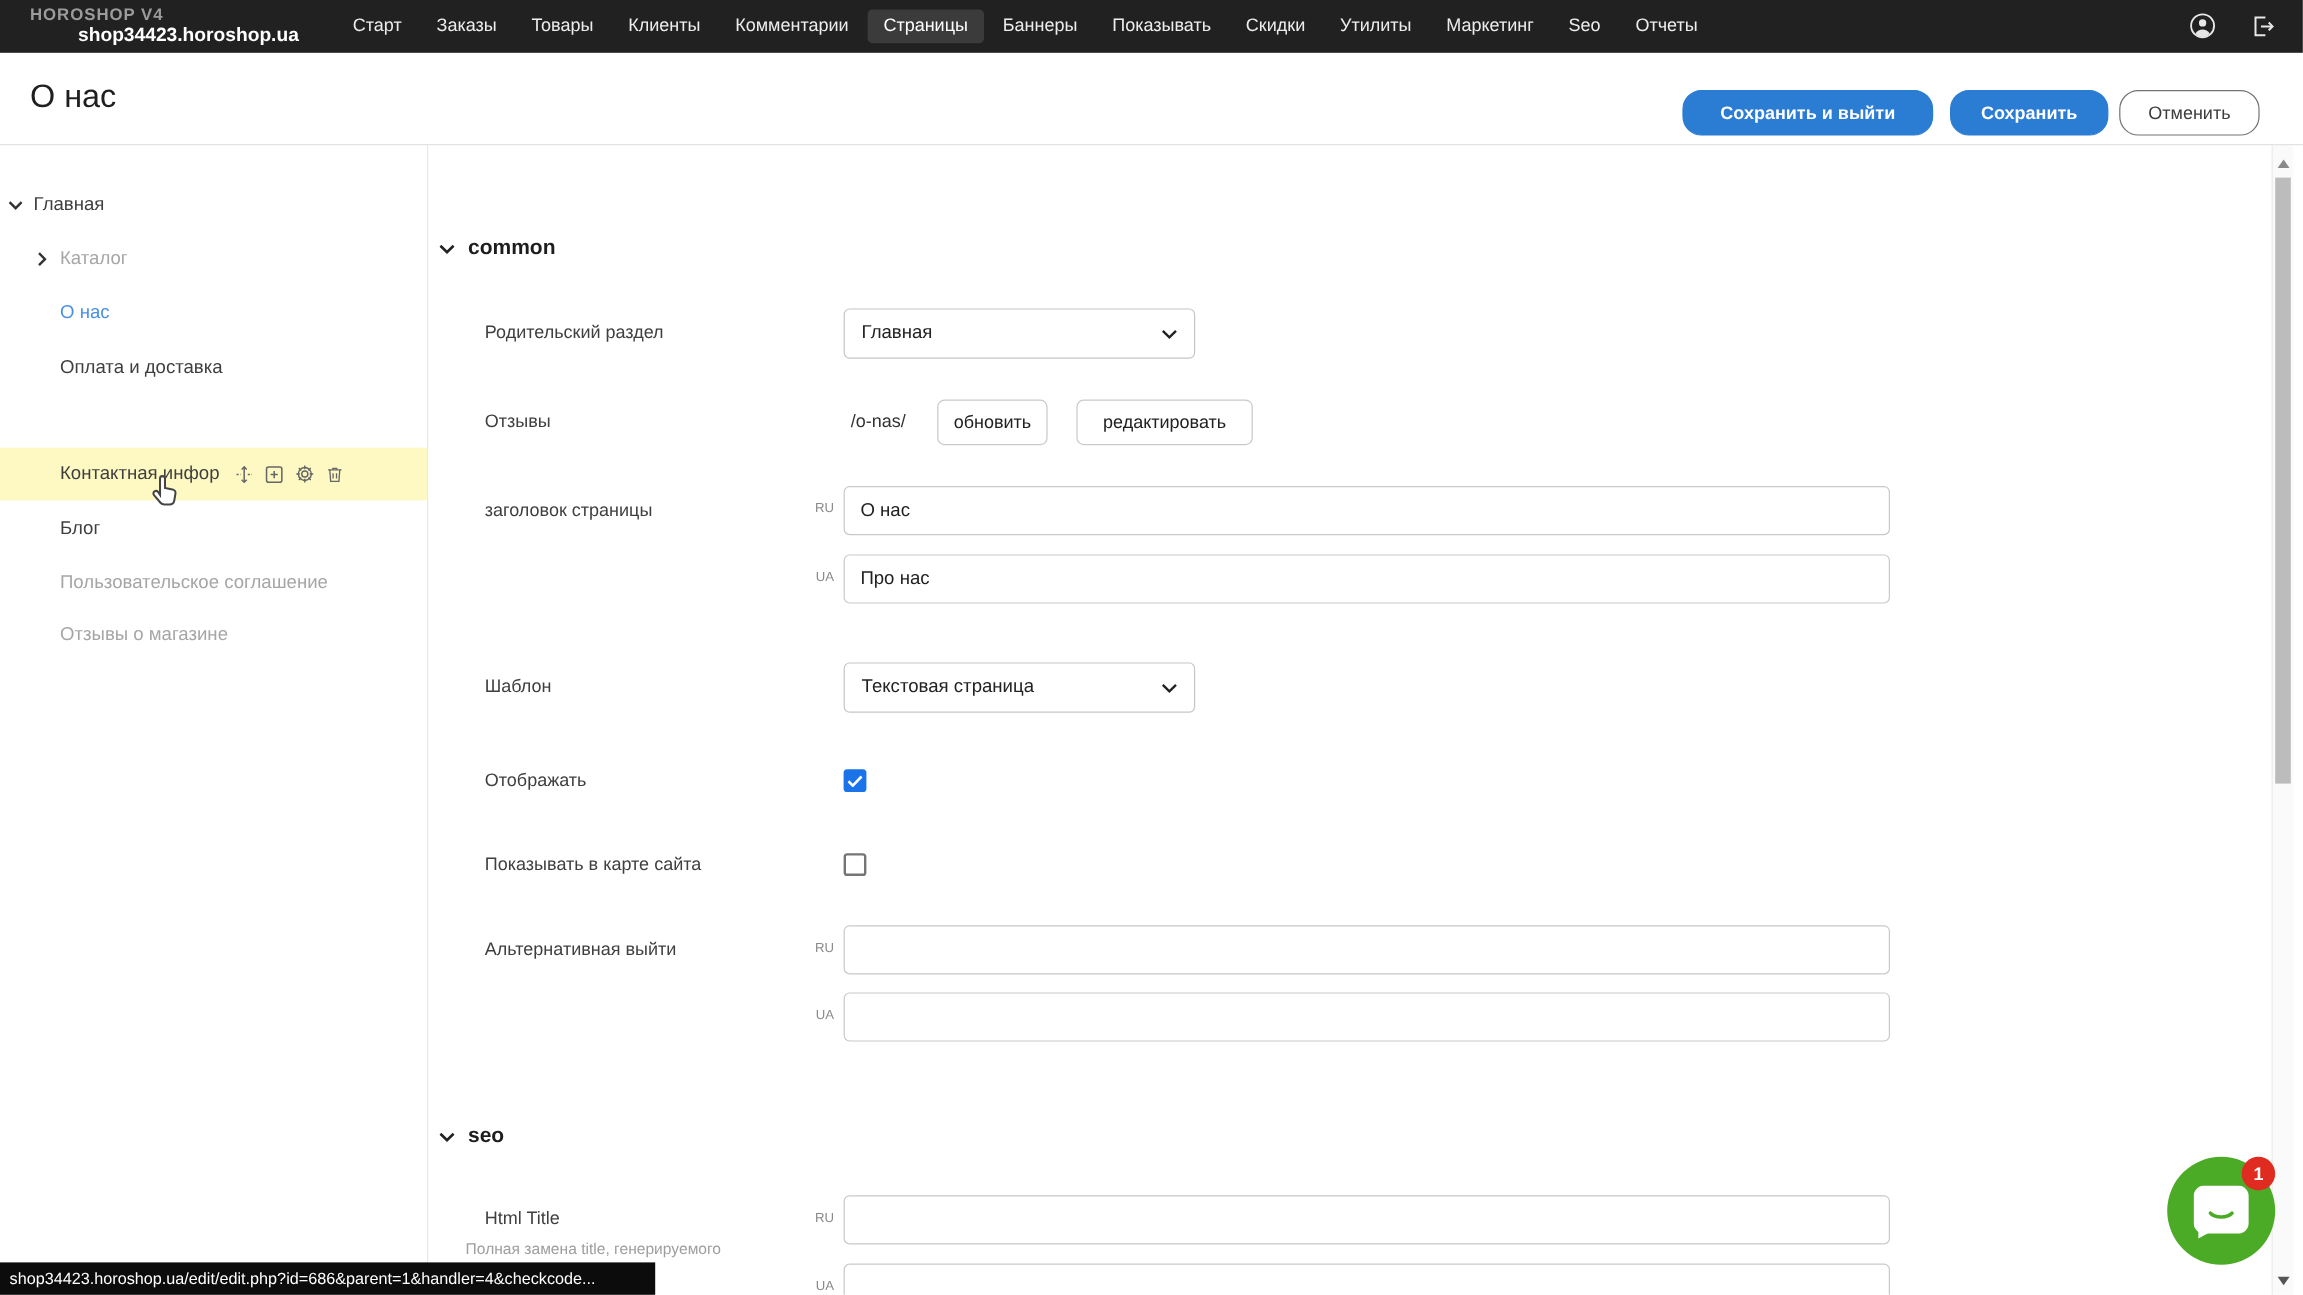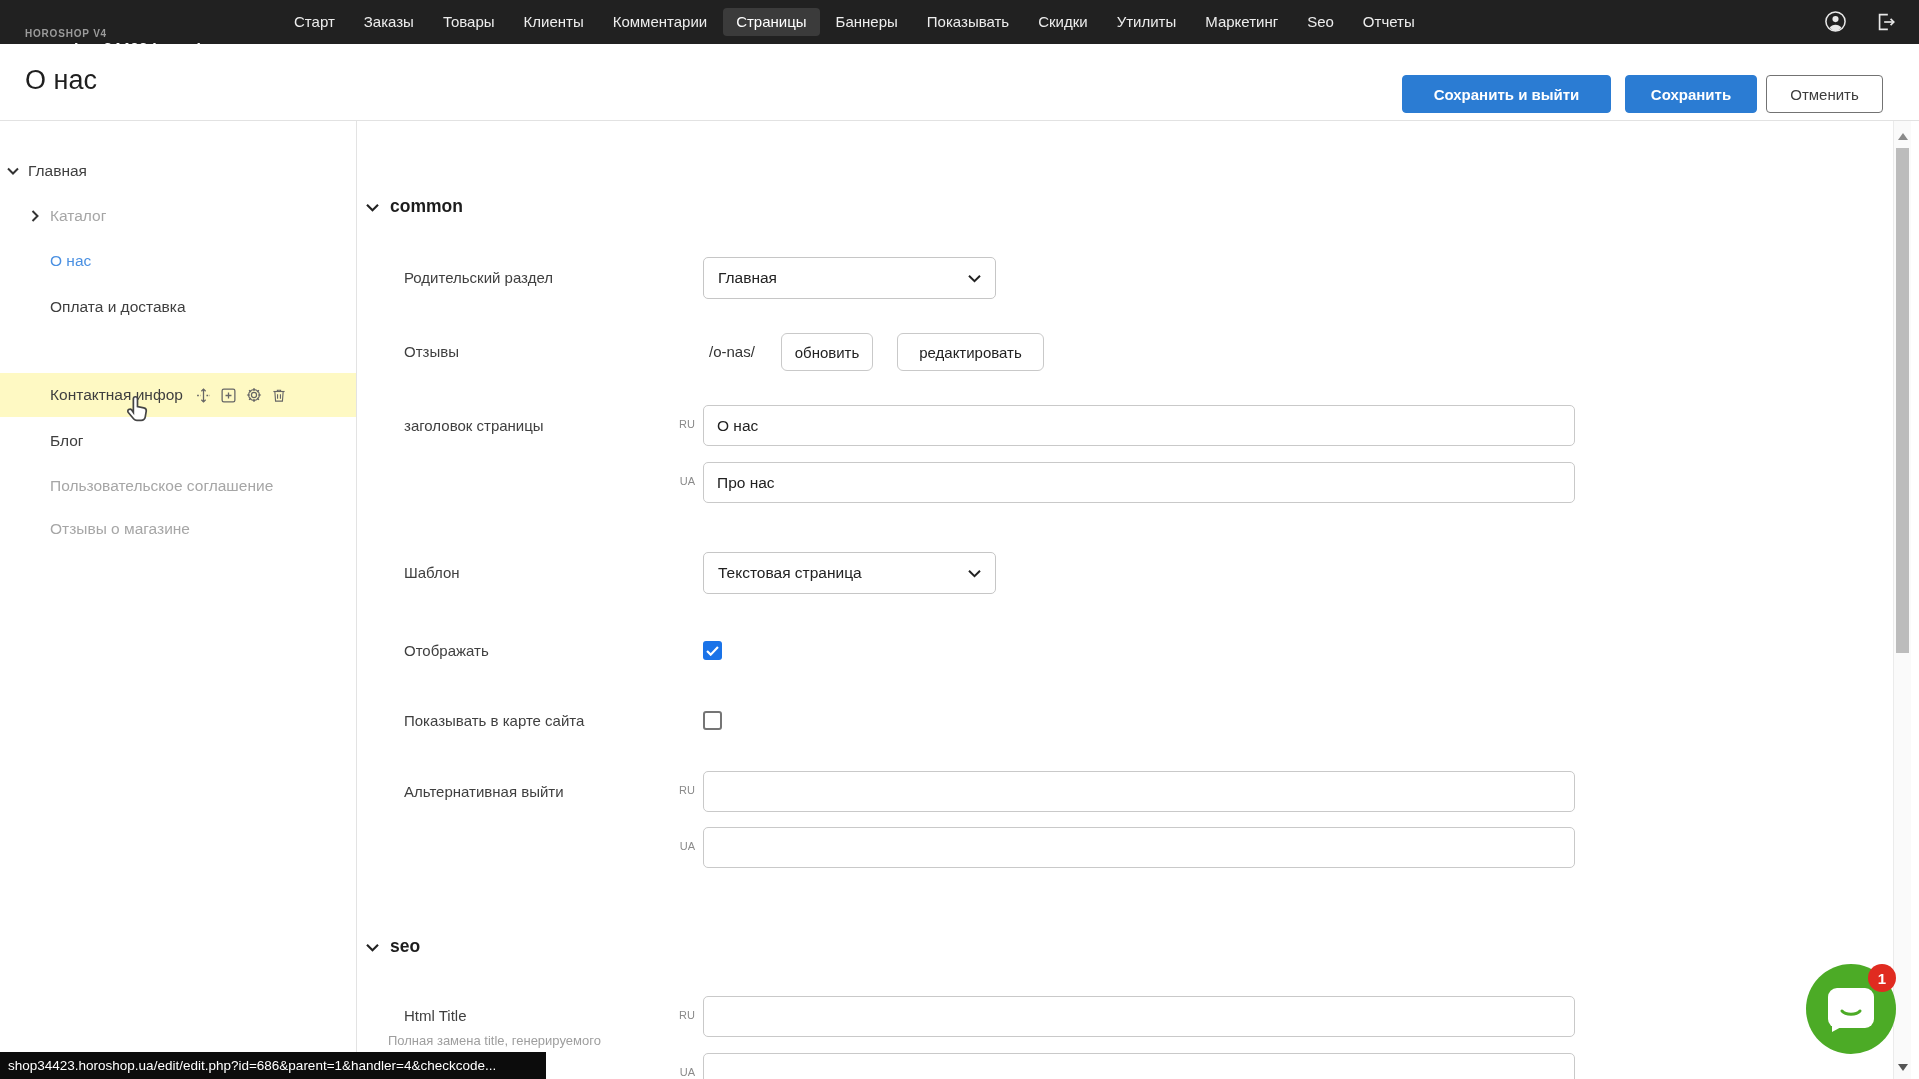--- a/index.html
+++ b/index.html
@@ -3,34 +3,34 @@
 <meta charset="utf-8">
 <style>
   * { box-sizing: border-box; margin: 0; padding: 0; }
   html,body { width:1919px; height:1079px; overflow:hidden; background:#fff;
     font-family:"Liberation Sans", sans-serif; }
 
   
   #topbar { position:absolute; left:0; top:0; width:1919px; height:44px; background:#212121;
     display:flex; align-items:center; z-index:30; }
   .brand { position:absolute; left:25px; top:5px; line-height:1; cursor:pointer; }
-  .brand-small { font-size:10px; letter-spacing:.8px; color:#9b9b9b; font-weight:bold;margin-top:24px; }
+  .brand-small { font-size:14px; letter-spacing:.8px; color:#9b9b9b; font-weight:bold; }
   .brand-main { font-size:16px; font-weight:bold; color:#fff; margin-top:3px;margin-left:40px; }
   #topnav { position:absolute; left:281px; top:8px; display:flex; gap:3px; }
   .nav-item { color:#ededed; font-size:15px; line-height:28px; padding:0 13px; border-radius:4px;
     cursor:pointer; white-space:nowrap; }
   .nav-item.active { background:#3b3b3b; color:#fff; }
   #topbar-icons { position:absolute; right:22px; top:10px; display:flex; gap:28px; align-items:center; }
   #topbar-icons span { display:inline-flex; cursor:pointer; }
 
   
   #header { position:absolute; left:0; top:44px; width:1919px; height:77px; background:#fff;
     border-bottom:1px solid #e2e2e2; z-index:20; }
   #page-title { position:absolute; left:25px; top:21px; font-size:27px; color:#1f1f1f; }
-  .hbtn { position:absolute; top:31px; height:38px; border-radius:4px; font-size:15px; font-weight:bold;
+  .hbtn { position:absolute; top:31px; height:38px; border-radius:16px; font-size:15px; font-weight:bold;
     display:flex; align-items:center; justify-content:center; cursor:pointer; }
   .hbtn.blue { background:#2b7cd3; color:#fff; border:1px solid #2b7cd3; }
   .hbtn.white { background:#fff; color:#3c3c3c; border:1px solid #737373; font-weight:normal; }
   #btn-save-exit { left:1402px; width:209px; }
   #btn-save { left:1625px; width:132px; }
   #btn-cancel { left:1766px; width:117px; }
 
   
   #sidebar { position:absolute; left:0; top:121px; width:357px; height:958px; background:#fff;
     border-right:1px solid #e3e3e3; }

